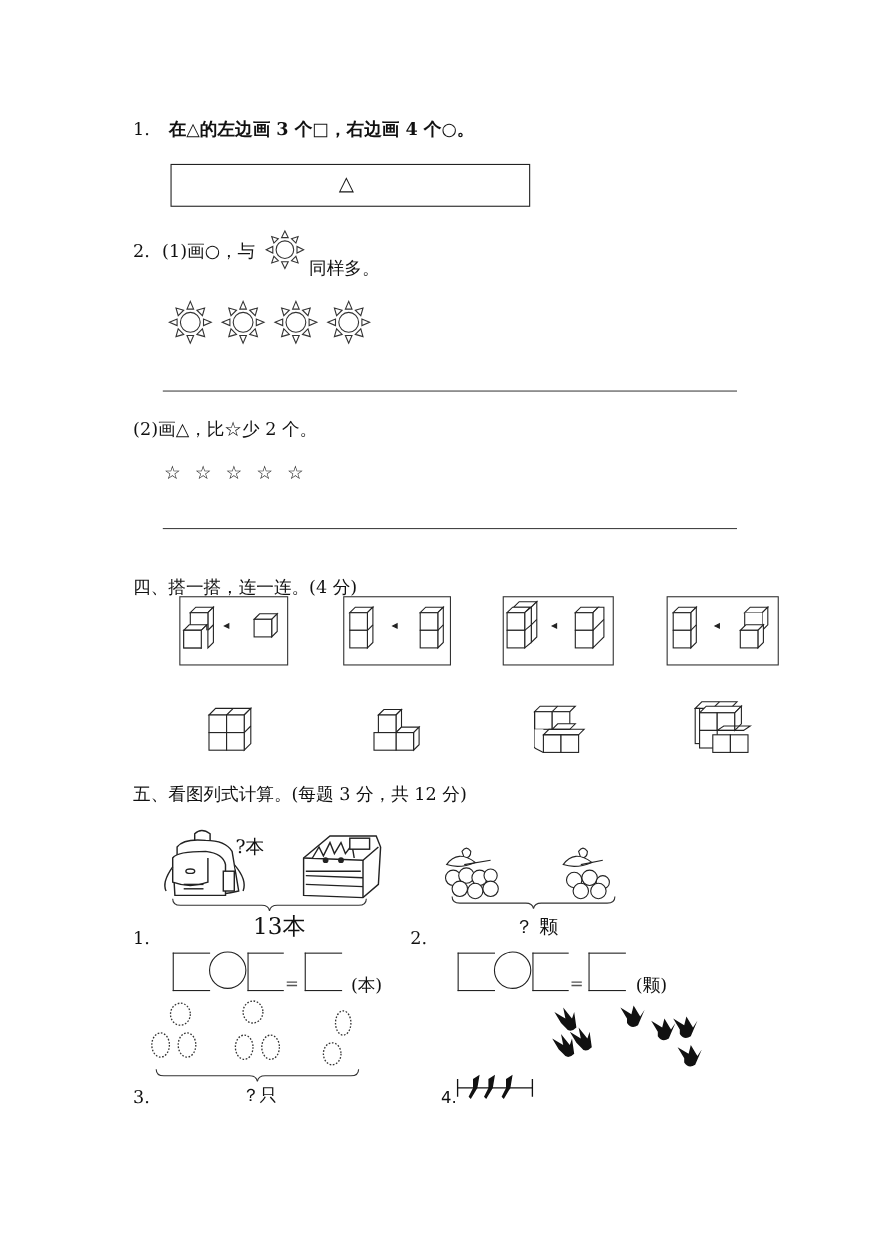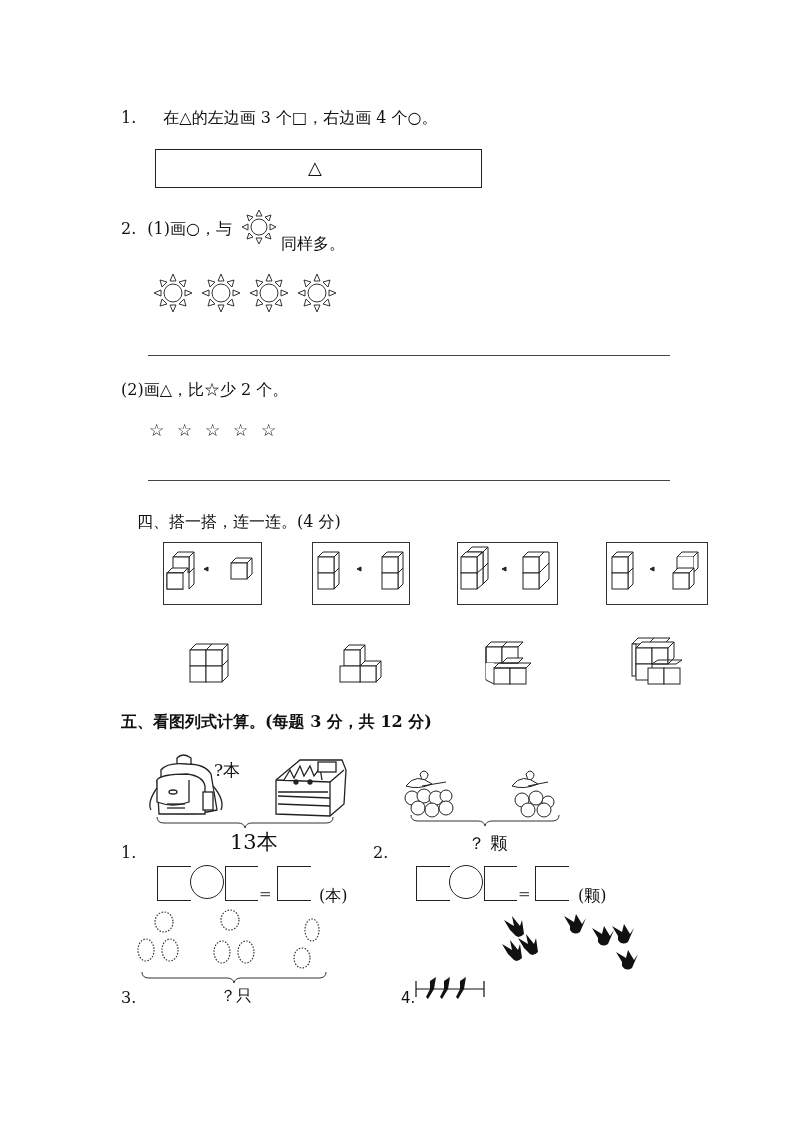--- a/index.html
+++ b/index.html
@@ -11,21 +11,21 @@
   .uline { height:0; border-top:1.3px solid #444; }
   svg { position:absolute; overflow:visible; }
   .frame { border:1px solid #333; }
   .eqbox { border:1.3px solid #222; border-right:none; }
 </style>
 </head>
 <body>
 
 <div class="abs txt" style="left:121px;top:108px;">
   <span>1.</span>
-  <span style="margin-left:22px;">在△的左边画 3 个□，右边画 4 个○。</span>
+  <span style="margin-left:12px;font-weight:bold;">在△的左边画 3 个□，右边画 4 个○。</span>
 </div>
 <div class="abs box1" style="left:155px;top:149px;width:325px;height:37px;">
   <div class="abs txt" style="left:152px;top:8px;font-size:18px;">△</div>
 </div>
 
 <div class="abs txt" style="left:121px;top:219px;">
   <span>2.</span>
   <span style="margin-left:6px;">(1)画○，与</span>
 </div>
 
@@ -100,21 +100,21 @@
 <div class="abs uline" style="left:148px;top:355px;width:522px;"></div>
 
 <div class="abs txt" style="left:121px;top:380px;text-align:right;">(2)画△，比☆少 2 个。</div>
 
 <div class="abs txt" style="left:149px;top:420px;font-size:17px;letter-spacing:0;">
   <span style="display:inline-block;width:28px;">☆</span><span style="display:inline-block;width:28px;">☆</span><span style="display:inline-block;width:28px;">☆</span><span style="display:inline-block;width:28px;">☆</span><span style="display:inline-block;width:28px;">☆</span>
 </div>
 
 <div class="abs uline" style="left:148px;top:480px;width:522px;"></div>
 
-<div class="abs txt" style="left:121px;top:512px;margin-left:16px;">四、搭一搭，连一连。(4 分)</div>
+<div class="abs txt" style="left:121px;top:524px;">四、搭一搭，连一连。(4 分)</div>
 
 <div class="abs frame" style="left:163px;top:542px;width:97px;height:61px;"></div>
 <svg style="left:163px;top:542px;" width="98" height="62">
   <g fill="#fff" stroke="#222" stroke-width="1">
 
     <polygon points="10,15 15,10 31,10 26,15"></polygon>
       <polygon points="26,15 31,10 31,26 26,31"></polygon>
       <rect x="10" y="15" width="16" height="16"></rect>
 
     <polygon points="4,31 9,26 25,26 20,31"></polygon>
@@ -235,21 +235,21 @@
     <rect x="6" y="12" width="16" height="16"></rect>
       <rect x="22" y="12" width="16" height="16"></rect>
     <polygon points="38,12 44,6 44,22 38,28"></polygon>
     <rect x="6" y="28" width="16" height="16"></rect>
     <polygon points="22,28 28,24 52,24 46,28" fill="none"></polygon>
     <rect x="18" y="32" width="16" height="16"></rect>
       <rect x="34" y="32" width="16" height="16"></rect>
   </g>
 </svg>
 
-<div class="abs txt" style="left:121px;top:712px;font-weight:bold;">五、看图列式计算。(每题 3 分，共 12 分)</div>
+<div class="abs txt" style="left:121px;top:712px;">五、看图列式计算。(每题 3 分，共 12 分)</div>
 
 <svg style="left:147px;top:752px;" width="80" height="66">
   <g fill="#fff" stroke="#222" stroke-width="1.3">
     <path d="M30,6 Q36,0 44,6 L44,16 L30,16 Z"></path>
     <path d="M14,18 Q20,10 40,12 Q58,12 64,22 L70,58 Q46,64 14,60 Z"></path>
     <path d="M10,28 Q14,22 40,22 Q56,24 58,34 L58,62 L12,62 Z"></path>
     <path d="M10,28 L10,50 Q26,56 42,50 L42,28"></path>
     <ellipse cx="26" cy="40" rx="4" ry="2"></ellipse>
     <line x1="20" y1="52" x2="38" y2="52"></line>
       <line x1="20" y1="56" x2="38" y2="56"></line>

